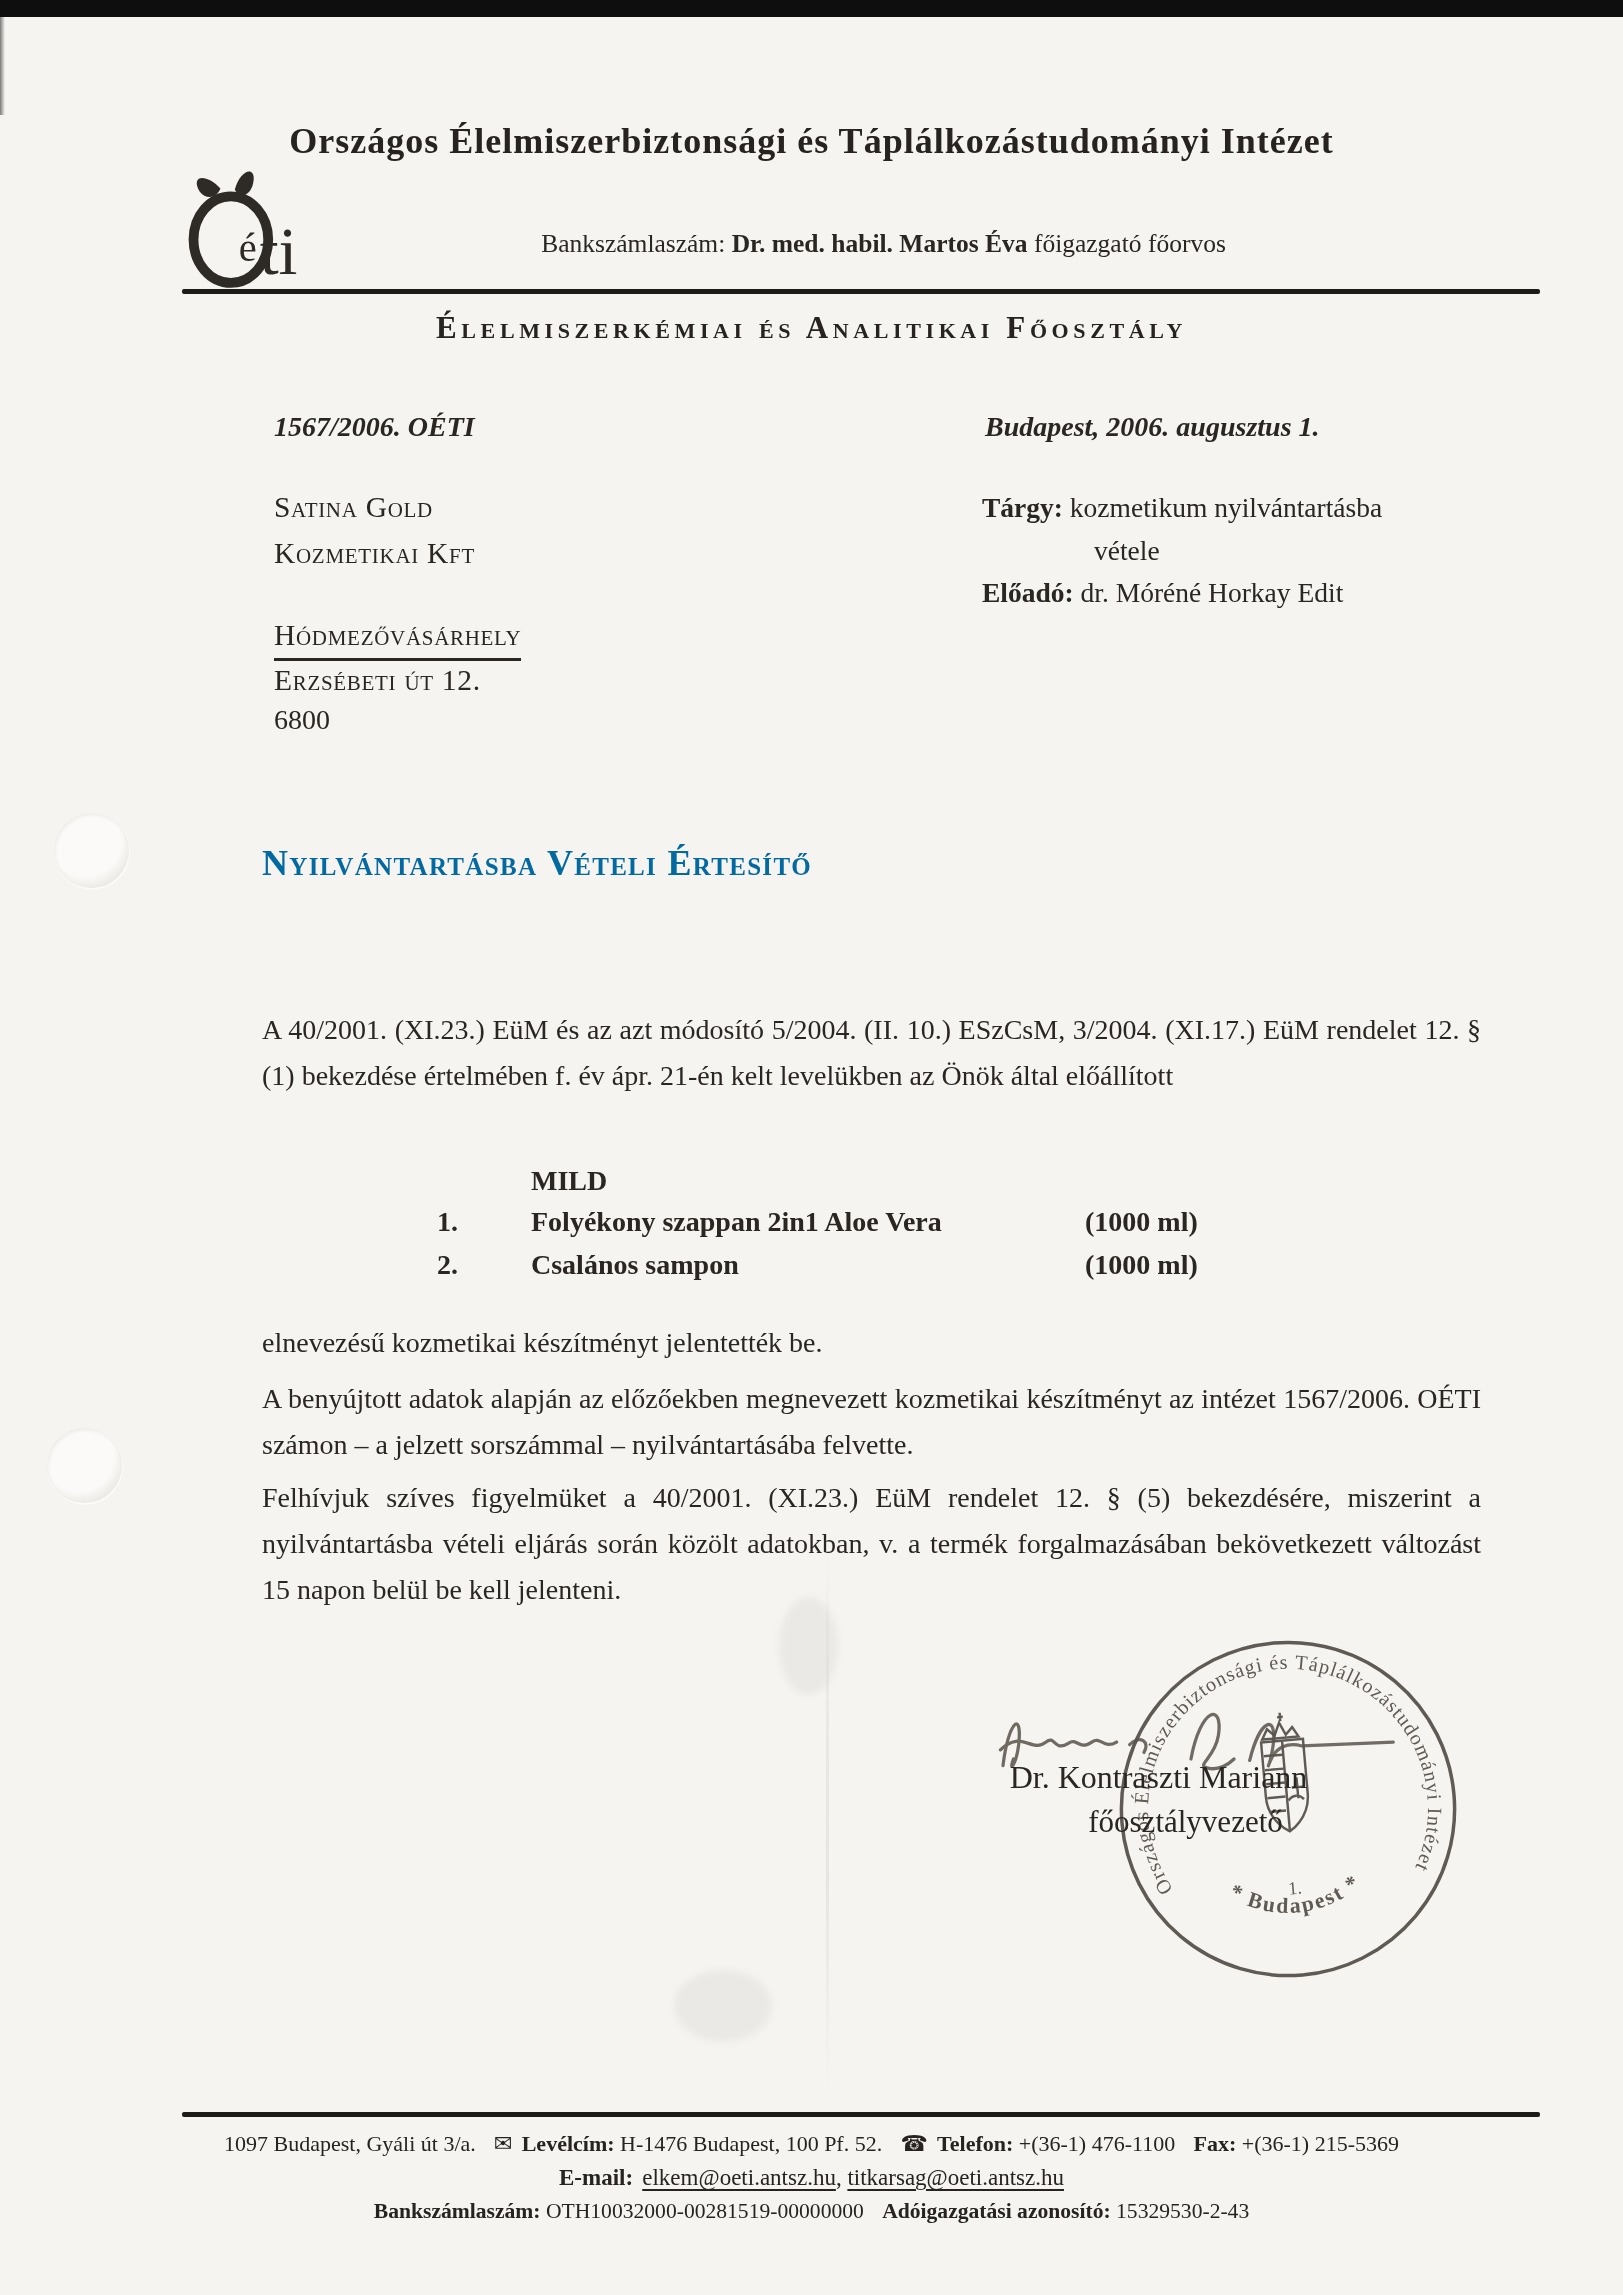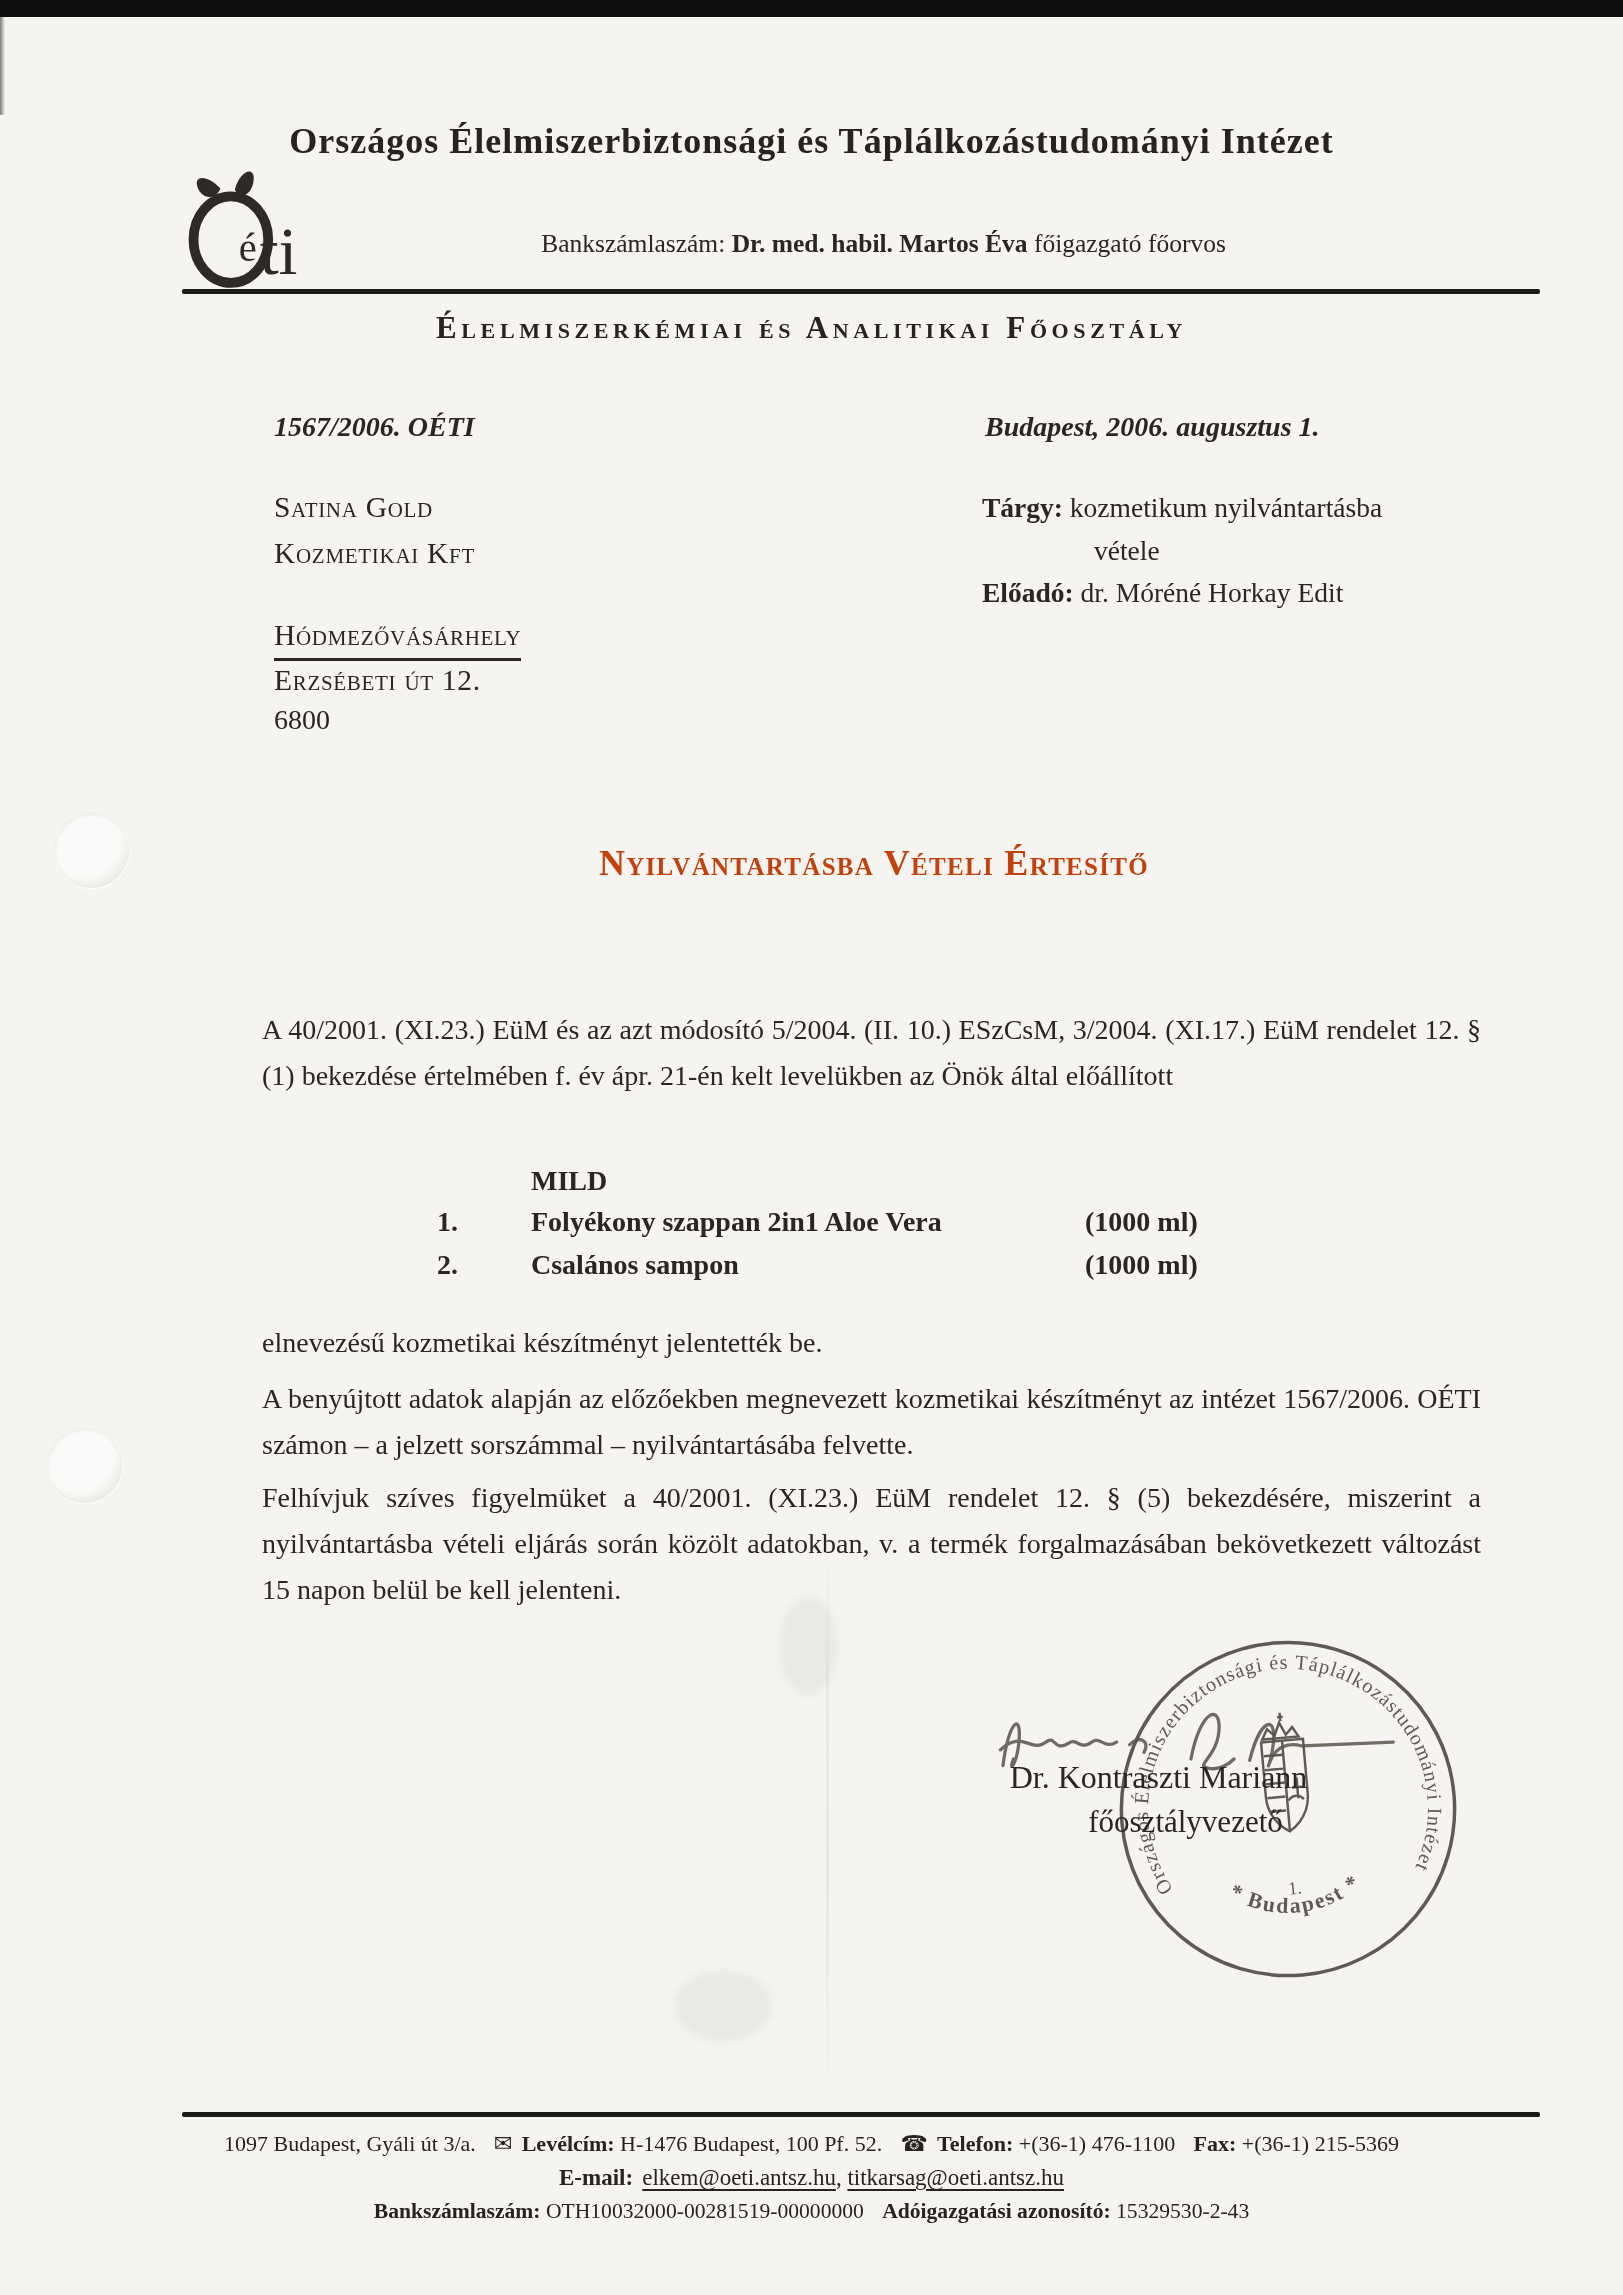--- a/index.html
+++ b/index.html
@@ -35,22 +35,22 @@
   .subject-line{position:absolute;left:982px;top:492px;font-size:27.5px;}
   .subject-cont{position:absolute;left:1094px;top:535px;font-size:27.5px;}
   .officer-line{position:absolute;left:982px;top:577px;font-size:27.5px;}
   .lbl{font-weight:bold;}
 
   .addr-city{position:absolute;left:274px;top:619px;font-variant:small-caps;font-size:29.5px;letter-spacing:0.7px;
     border-bottom:3.3px solid #2a2622;padding-bottom:6px;}
   .addr-street{position:absolute;left:274px;top:664px;font-variant:small-caps;font-size:29.5px;letter-spacing:0.7px;}
   .addr-zip{position:absolute;left:274px;top:704px;font-size:28px;font-weight:normal;}
 
-  .doc-title{position:absolute;left:262px;top:842px;width:1224px;text-align:center;
-    font-variant:small-caps;font-weight:bold;font-size:36px;letter-spacing:1.3px;color:#c2410c;}
+  .doc-title{position:absolute;left:262px;top:842px;width:1224px;text-align:left;
+    font-variant:small-caps;font-weight:bold;font-size:36px;letter-spacing:1.3px;color:#0369a1;}
 
   .para{position:absolute;left:262px;width:1219px;font-size:28px;line-height:1.64;text-align:justify;}
   .para-1{top:1007px;}
   .para-2{top:1320px;text-align:left;}
   .para-3{top:1376px;}
   .para-4{top:1475px;}
 
   .brand{position:absolute;left:531px;top:1165px;font-size:28px;font-weight:bold;}
   .prod-row{position:absolute;left:0;width:1623px;font-size:28px;font-weight:bold;}
   .prod-row-1{top:1206px;}

